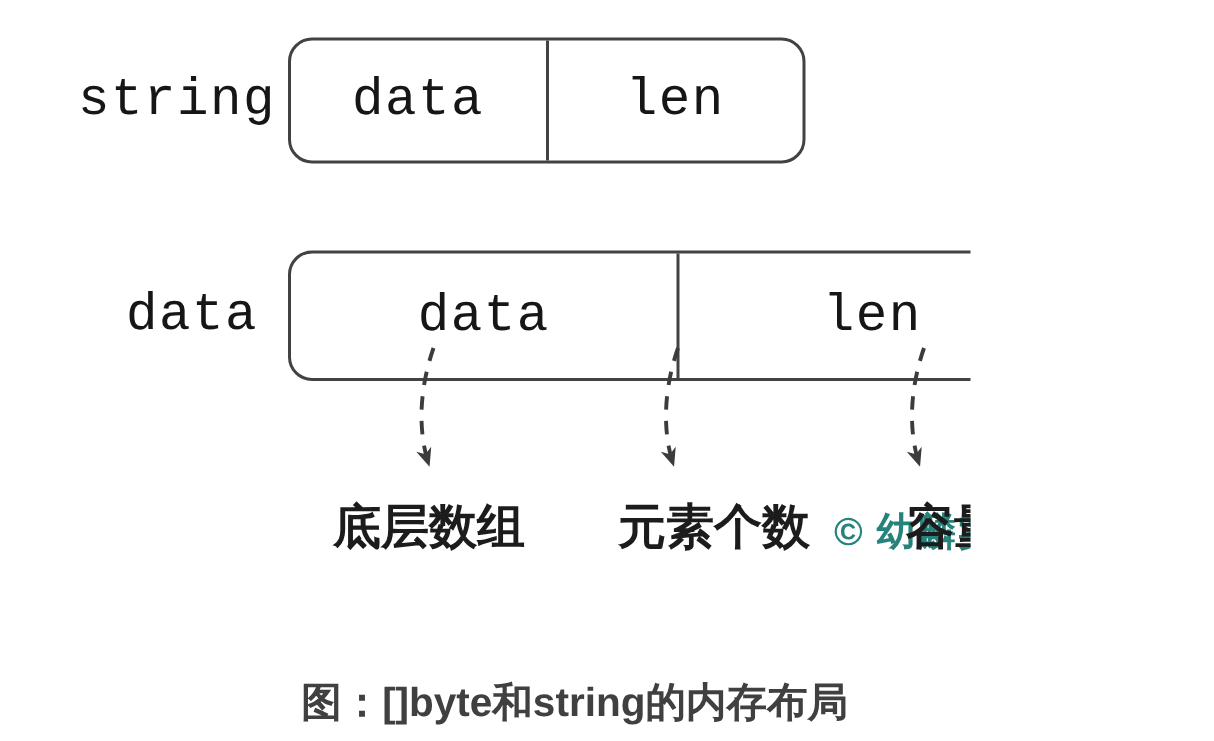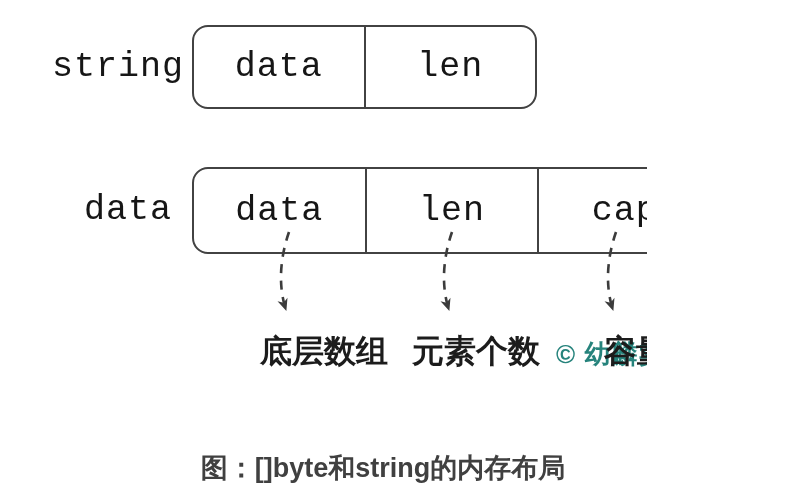--- a/index.html
+++ b/index.html
@@ -68,21 +68,21 @@
   
   .annot {
     position: absolute;
     top: 330px;
     font-size: 32px;
     font-weight: 700;
     color: #1c1c1c;
     white-space: nowrap;
     z-index: 3;
   }
-  .annot.a1 { left: 222px; margin-left: 38px; }
+  .annot.a1 { left: 222px; }
   .annot.a2 { left: 412px; }
   .annot.a3 { left: 604px; }
 
   .watermark {
     position: absolute;
     left: 556px;
     top: 337px;
     font-size: 26px;
     font-weight: 700;
     color: #0f766e;
@@ -126,21 +126,20 @@
   <div class="struct-box string">
     <div class="cell mono">data</div>
     <div class="cell mono">len</div>
   </div>
 
   <div class="row-label slice mono">data</div>
 
   <div class="struct-box slice">
     <div class="cell mono">data</div>
     <div class="cell mono">len</div>
-    <div class="cell mono">cap</div>
   </div>
 
   <svg class="arrows" viewBox="0 0 809 494">
     <defs>
       <marker id="ah" markerUnits="userSpaceOnUse" markerWidth="14" markerHeight="12" viewBox="0 0 12 10" refX="10" refY="5" orient="auto">
         <path d="M0.5,0.5 L11,5 L0.5,9.5 L3.5,5 Z" fill="#3c3c3c"></path>
       </marker>
     </defs>
     <path class="arrow-path" d="M 289,232 C 280,258 278,286 286,310" marker-end="url(#ah)"></path>
     <path class="arrow-path" d="M 452,232 C 443,258 441,286 449,310" marker-end="url(#ah)"></path>

